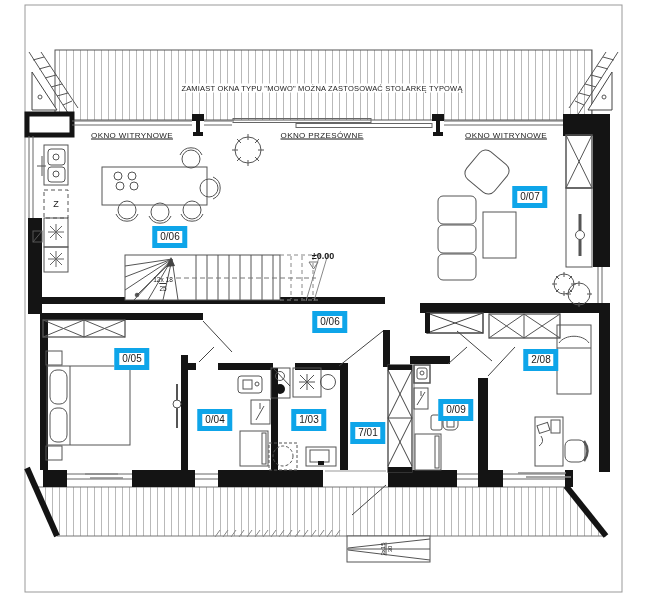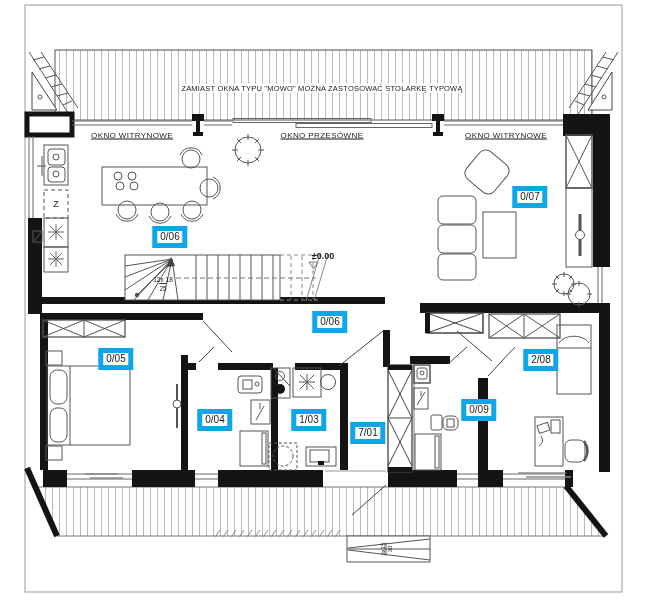--- a/index.html
+++ b/index.html
@@ -390,25 +390,25 @@
 </svg>
 
 <div class="plabel note" style="left:322px;top:88px">ZAMIAST OKNA TYPU "MOWO" MOŻNA ZASTOSOWAĆ STOLARKĘ TYPOWĄ</div>
 <div class="plabel winlab" style="left:132px;top:135px">OKNO WITRYNOWE</div>
 <div class="plabel winlab" style="left:322px;top:135px">OKNO PRZESÓWNE</div>
 <div class="plabel winlab" style="left:506px;top:135px">OKNO WITRYNOWE</div>
 
 <div class="plabel room-label" style="left:170px;top:237px">0/06</div>
 <div class="plabel room-label" style="left:530px;top:197px">0/07</div>
 <div class="plabel room-label" style="left:330px;top:322px">0/06</div>
-<div class="plabel room-label" style="left:116px;top:359px">0/05</div>
+<div class="plabel room-label" style="left:132px;top:359px">0/05</div>
 <div class="plabel room-label" style="left:215px;top:420px">0/04</div>
 <div class="plabel room-label" style="left:309px;top:420px">1/03</div>
 <div class="plabel room-label" style="left:368px;top:433px">7/01</div>
-<div class="plabel room-label" style="left:479px;top:410px">0/09</div>
+<div class="plabel room-label" style="left:456px;top:410px">0/09</div>
 <div class="plabel room-label" style="left:541px;top:360px">2/08</div>
 
 <div class="plabel level" style="left:323px;top:256px">±0.00</div>
 
 <div class="plabel stairdim" style="left:163px;top:284px">
   <div>12x 18</div>
   <div class="u">25</div>
 </div>
 
 <div class="extsteps">

